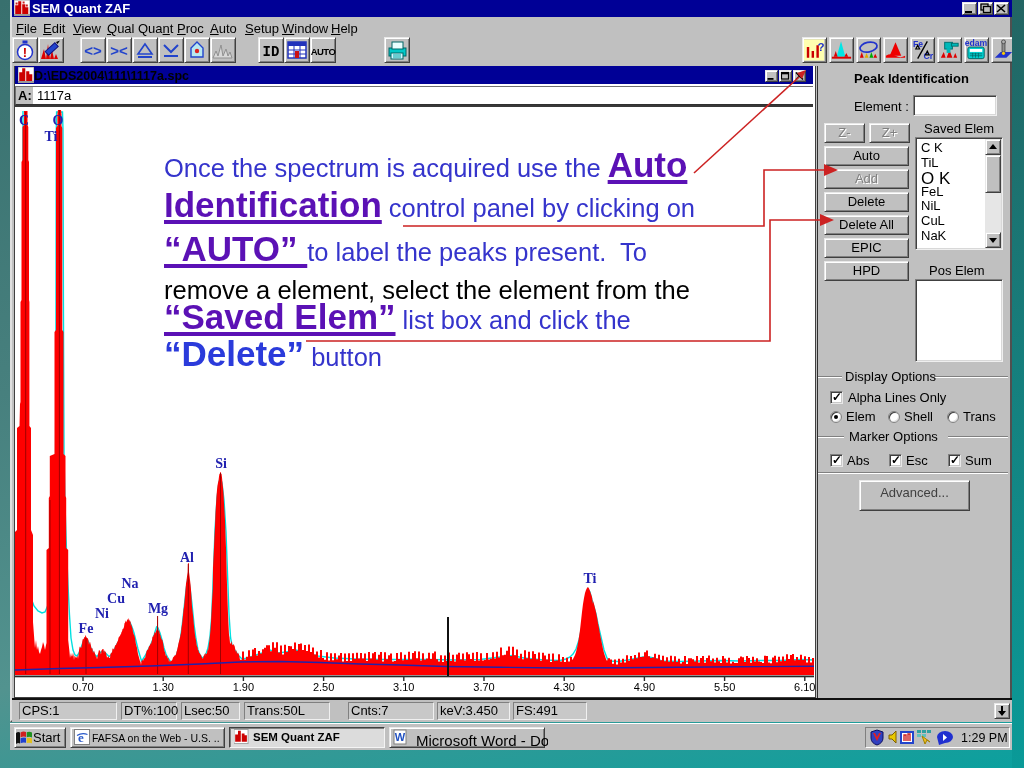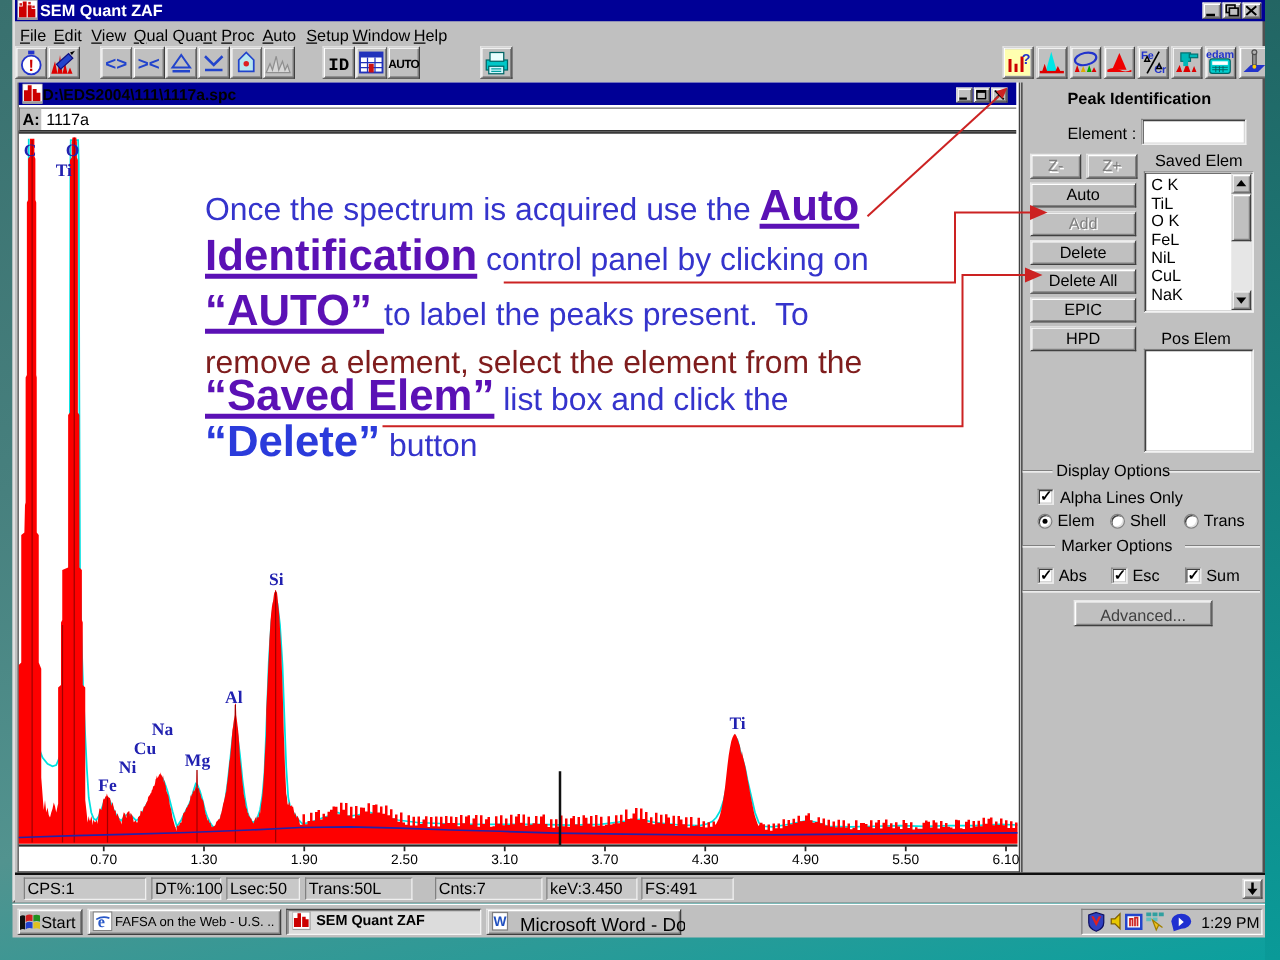--- a/index.html
+++ b/index.html
@@ -184,21 +184,21 @@
 <div class="abs" style="left:817px;top:66px;width:191px;height:632px;background:#c0c0c0;border-left:1px solid #303030"></div>
 <div class="abs" style="left:854px;top:71px;font-size:13px;font-weight:bold">Peak Identification</div>
 <div class="abs" style="left:854px;top:99px;font-size:13px">Element :</div>
 <div class="sunk abs" style="left:913px;top:95px;width:84px;height:21px"></div>
 <div class="btn abs dis" style="left:824px;top:123px;width:41px;height:20px;line-height:18px">Z-</div>
 <div class="btn abs dis" style="left:869px;top:123px;width:41px;height:20px;line-height:18px">Z+</div>
 <div class="abs" style="left:924px;top:121px;font-size:13px">Saved Elem</div>
 <div class="sunk abs" style="left:915px;top:137px;width:88px;height:113px"></div>
 <div class="abs" style="left:921px;top:140px;font-size:13px">C K</div>
 <div class="abs" style="left:921px;top:155px;font-size:13px">TiL</div>
-<div class="abs" style="left:921px;top:169px;font-size:13px">O K</div>
+<div class="abs" style="left:921px;top:169px;font-size:17px">O K</div>
 <div class="abs" style="left:921px;top:184px;font-size:13px">FeL</div>
 <div class="abs" style="left:921px;top:198px;font-size:13px">NiL</div>
 <div class="abs" style="left:921px;top:213px;font-size:13px">CuL</div>
 <div class="abs" style="left:921px;top:228px;font-size:13px">NaK</div>
 <div class="abs" style="left:985px;top:139px;width:16px;height:109px;background:#e6e6e6"></div>
 <div class="btn abs" style="left:985px;top:139px;width:16px;height:16px"></div>
 <svg class="abs" style="left:985px;top:139px" width="16" height="16">
     <path d="M8,5 L12,10 L4,10 Z" fill="#000"></path>
   </svg>
 <div class="btn abs" style="left:985px;top:232px;width:16px;height:16px"></div>
@@ -238,21 +238,21 @@
 <div class="abs" style="left:847px;top:453px;font-size:13px">Abs</div>
 <div class="cb abs" style="left:889px;top:454px">
     <span class="ck">✓</span>
   </div>
 <div class="abs" style="left:906px;top:453px;font-size:13px">Esc</div>
 <div class="cb abs" style="left:948px;top:454px">
     <span class="ck">✓</span>
   </div>
 <div class="abs" style="left:965px;top:453px;font-size:13px">Sum</div>
 <div class="abs" style="left:818px;top:472px;width:190px;height:2px;border-top:1px solid #808080;border-bottom:1px solid #fff"></div>
-<div class="btn abs" style="left:859px;top:480px;width:111px;height:21px;line-height:23px;color:#404040">Advanced...</div>
+<div class="btn abs" style="left:859px;top:480px;width:111px;height:31px;line-height:23px;color:#404040">Advanced...</div>
 <div class="abs" style="left:12px;top:698px;width:1000px;height:24px;background:#c0c0c0;border-top:2px solid #101010"></div>
 <div class="abs" style="left:19px;top:702px;width:98px;height:18px;background:#c8c8c8;border:1px solid;border-color:#808080 #f0f0f0 #f0f0f0 #808080"></div>
 <div class="abs" style="left:22px;top:703px;font-size:13px">CPS:1</div>
 <div class="abs" style="left:121px;top:702px;width:56px;height:18px;background:#c8c8c8;border:1px solid;border-color:#808080 #f0f0f0 #f0f0f0 #808080"></div>
 <div class="abs" style="left:124px;top:703px;font-size:13px">DT%:100</div>
 <div class="abs" style="left:181px;top:702px;width:59px;height:18px;background:#c8c8c8;border:1px solid;border-color:#808080 #f0f0f0 #f0f0f0 #808080"></div>
 <div class="abs" style="left:184px;top:703px;font-size:13px">Lsec:50</div>
 <div class="abs" style="left:244px;top:702px;width:86px;height:18px;background:#c8c8c8;border:1px solid;border-color:#808080 #f0f0f0 #f0f0f0 #808080"></div>
 <div class="abs" style="left:247px;top:703px;font-size:13px">Trans:50L</div>
 <div class="abs" style="left:348px;top:702px;width:86px;height:18px;background:#c8c8c8;border:1px solid;border-color:#808080 #f0f0f0 #f0f0f0 #808080"></div>
@@ -353,21 +353,21 @@
     <text x="116" y="603" font-size="14" font-weight="bold" fill="#2121b0" text-anchor="middle" font-family="Liberation Serif">Cu</text>
     <text x="130" y="588" font-size="14" font-weight="bold" fill="#2121b0" text-anchor="middle" font-family="Liberation Serif">Na</text>
     <text x="158" y="613" font-size="14" font-weight="bold" fill="#2121b0" text-anchor="middle" font-family="Liberation Serif">Mg</text>
     <text x="187" y="562" font-size="14" font-weight="bold" fill="#2121b0" text-anchor="middle" font-family="Liberation Serif">Al</text>
     <text x="221" y="468" font-size="14" font-weight="bold" fill="#2121b0" text-anchor="middle" font-family="Liberation Serif">Si</text>
     <text x="590" y="583" font-size="14" font-weight="bold" fill="#2121b0" text-anchor="middle" font-family="Liberation Serif">Ti</text>
   </svg>
 <div class="abs" style="left:164px;top:145px;font-size:25.5px;color:#3534cc;white-space:nowrap">Once the spectrum is acquired use the <span style="font-size:35px;font-weight:bold;color:#5b11b5;text-decoration:underline;text-decoration-thickness:3.5px;text-underline-offset:3px">Auto</span></div>
 <div class="abs" style="left:164px;top:185px;font-size:25.5px;color:#3534cc;white-space:nowrap"><span style="font-size:35px;font-weight:bold;color:#5b11b5;text-decoration:underline;text-decoration-thickness:3.5px;text-underline-offset:3px">Identification</span> control panel by clicking on</div>
 <div class="abs" style="left:164px;top:229px;font-size:25.5px;color:#3534cc;white-space:nowrap"><span style="font-size:35px;font-weight:bold;color:#5b11b5;text-decoration:underline;text-decoration-thickness:3.5px;text-underline-offset:3px">“AUTO” </span>to label the peaks present.&nbsp; To</div>
-<div class="abs" style="left:164px;top:276px;font-size:25.5px;color:#7f1d1d;white-space:nowrap">remove a element, select the element from the</div>
+<div class="abs" style="left:164px;top:276px;font-size:25.5px;color:#000000;white-space:nowrap">remove a element, select the element from the</div>
 <div class="abs" style="left:164px;top:297px;font-size:25.5px;color:#3534cc;white-space:nowrap"><span style="font-size:35px;font-weight:bold;color:#5b11b5;text-decoration:underline;text-decoration-thickness:3.5px;text-underline-offset:3px">“Saved Elem”</span> list box and click the</div>
 <div class="abs" style="left:164px;top:334px;font-size:25.5px;color:#3534cc;white-space:nowrap"><span style="font-size:35px;font-weight:bold;color:#2b3bdb">“Delete”</span> button</div>
 <svg class="abs" style="left:0;top:0;pointer-events:none" width="1024" height="768" viewBox="0 0 1024 768">
     <path d="M694,173 L799,77" stroke="#cc2222" stroke-width="1.6" fill="none"></path>
     <path d="M806,70 L797,73 L802,79 Z" fill="#cc2222"></path>
     <path d="M403,226 L764,226 L764,170 L826,170" stroke="#cc2222" stroke-width="1.6" fill="none"></path>
     <path d="M838,170 L824,164 L824,176 Z" fill="#cc2222"></path>
     <path d="M306,341 L770,341 L770,220 L822,220" stroke="#cc2222" stroke-width="1.6" fill="none"></path>
     <path d="M834,220 L820,214 L820,226 Z" fill="#cc2222"></path>
   </svg>

